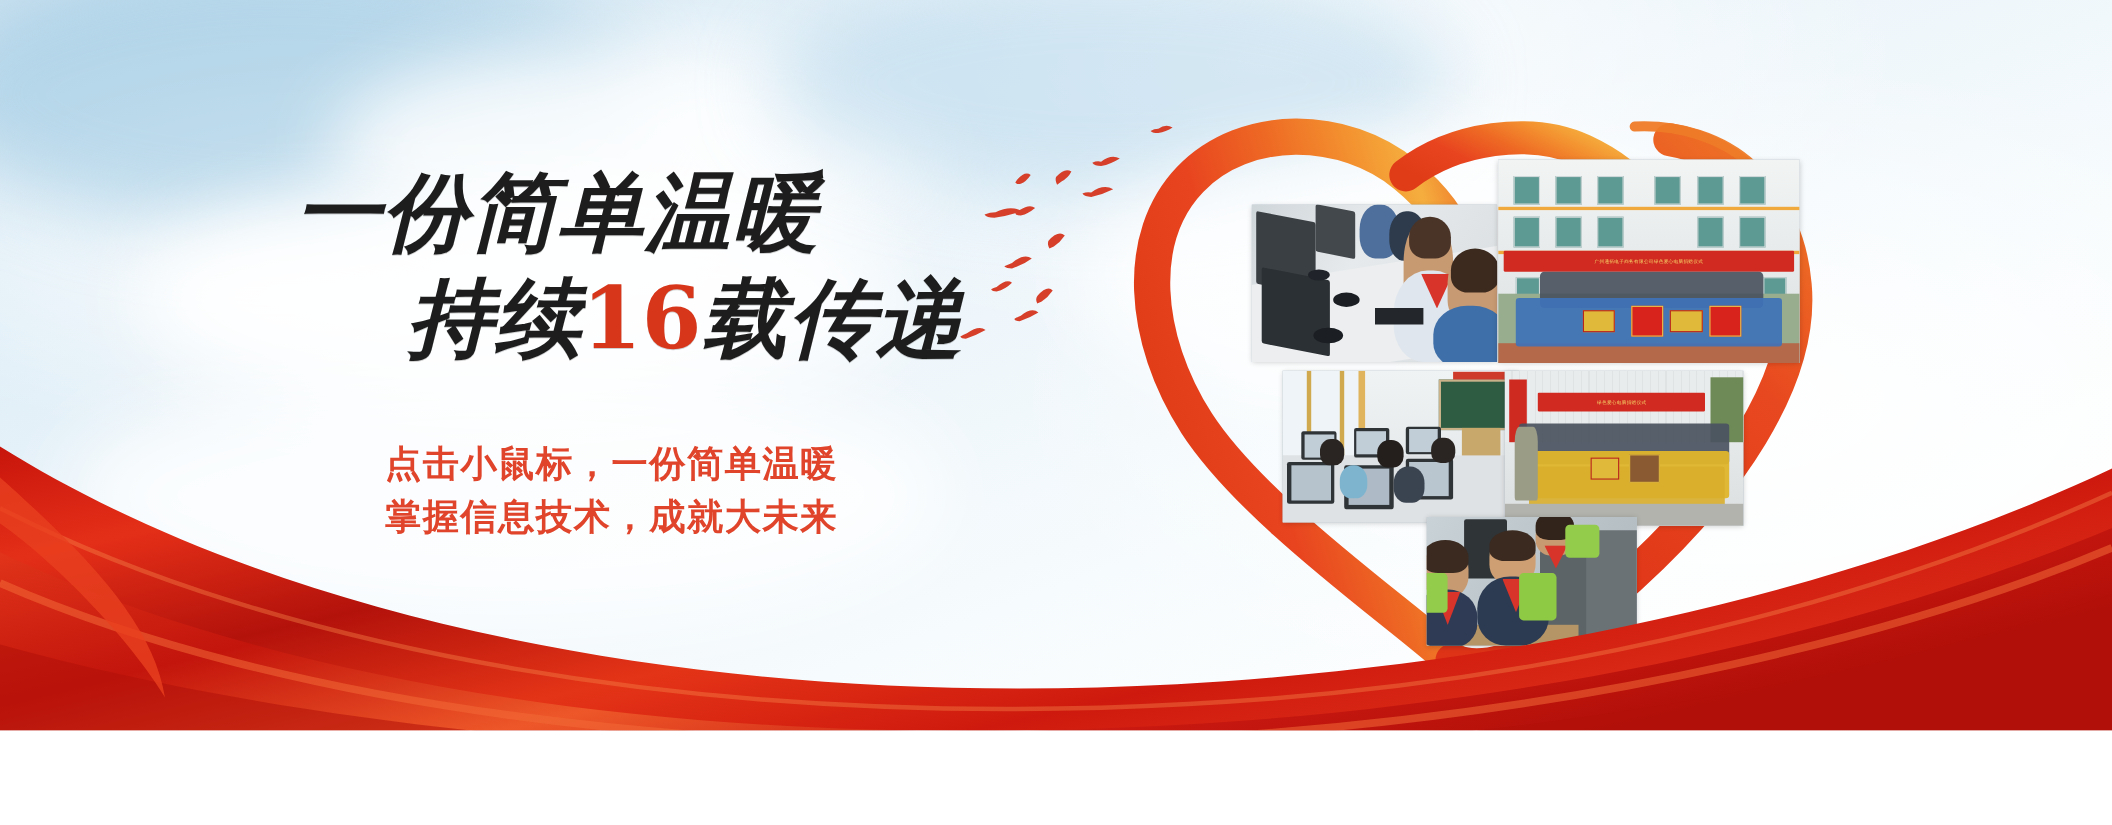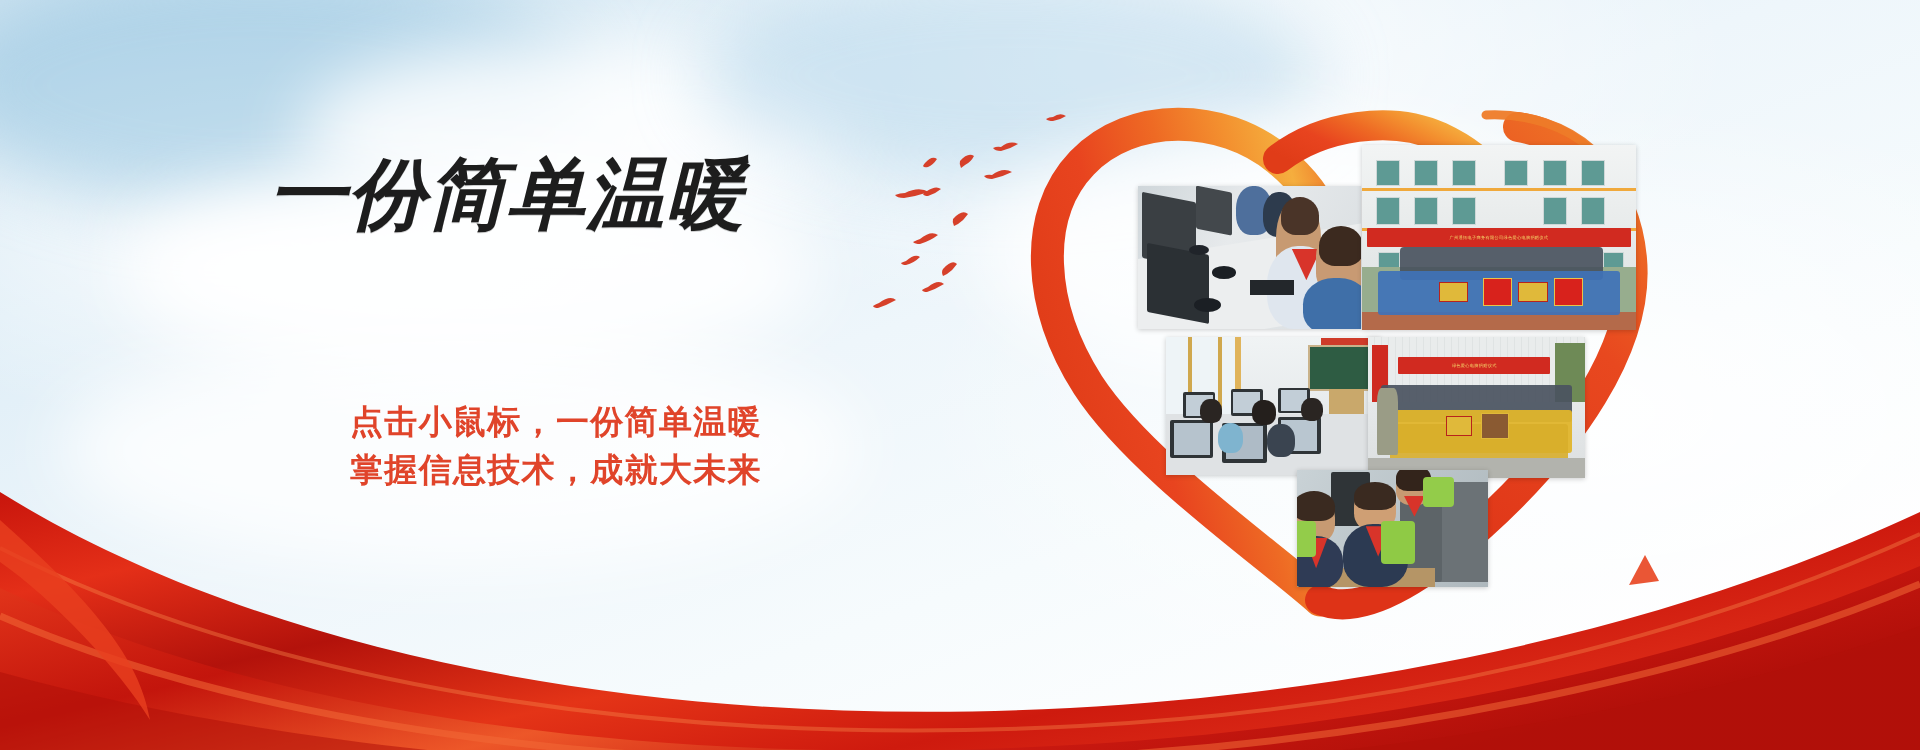--- a/index.html
+++ b/index.html
@@ -2,21 +2,21 @@
 <html><head>
 <meta charset="utf-8">
 <style>
   html,body{margin:0;padding:0;}
   body{
     width:1920px;height:750px;overflow:hidden;
     font-family:"Liberation Sans","DejaVu Sans",sans-serif;
     background:#ffffff;
   }
   #banner{
-    position:relative;width:1920px;height:750px;overflow:hidden;
+    position:relative;width:1920px;height:664px;overflow:hidden;
     background:
       radial-gradient(ellipse 900px 420px at 60% 8%, rgba(255,255,255,.85) 0%, rgba(255,255,255,0) 65%),
       radial-gradient(ellipse 700px 300px at 15% 30%, rgba(255,255,255,.9) 0%, rgba(255,255,255,0) 70%),
       radial-gradient(ellipse 1100px 520px at 82% 55%, rgba(255,255,255,.95) 0%, rgba(255,255,255,0) 60%),
       linear-gradient(160deg,#cfe4f1 0%, #dfeef7 22%, #eef6fb 45%, #f6fbfd 65%, #ffffff 88%);
     text-decoration: underline;
   }
   
   .cloud{position:absolute;border-radius:50%;filter:blur(34px);pointer-events:none;}
   .c1{left:-60px;top:-40px;width:640px;height:250px;background:rgba(150,196,224,.55);}
@@ -100,20 +100,21 @@
 
   <div class="cloud c1"></div>
   <div class="cloud c2"></div>
   <div class="cloud c3"></div>
   <div class="cloud c4"></div>
   <div class="cloud c5"></div>
   <div class="cloud c6"></div>
 
   <div class="headline">
     <div class="hl-1">一份简单温暖</div>
+    <div class="hl-2"><span>持续</span><span class="hl-num">16</span><span>载传递</span></div>
   </div>
 
   <div class="subtitle">
     <div>点击小鼠标，一份简单温暖</div>
     <div>掌握信息技术，成就大未来</div>
   </div>
 
   <div class="body-copy">
   </div>
 

